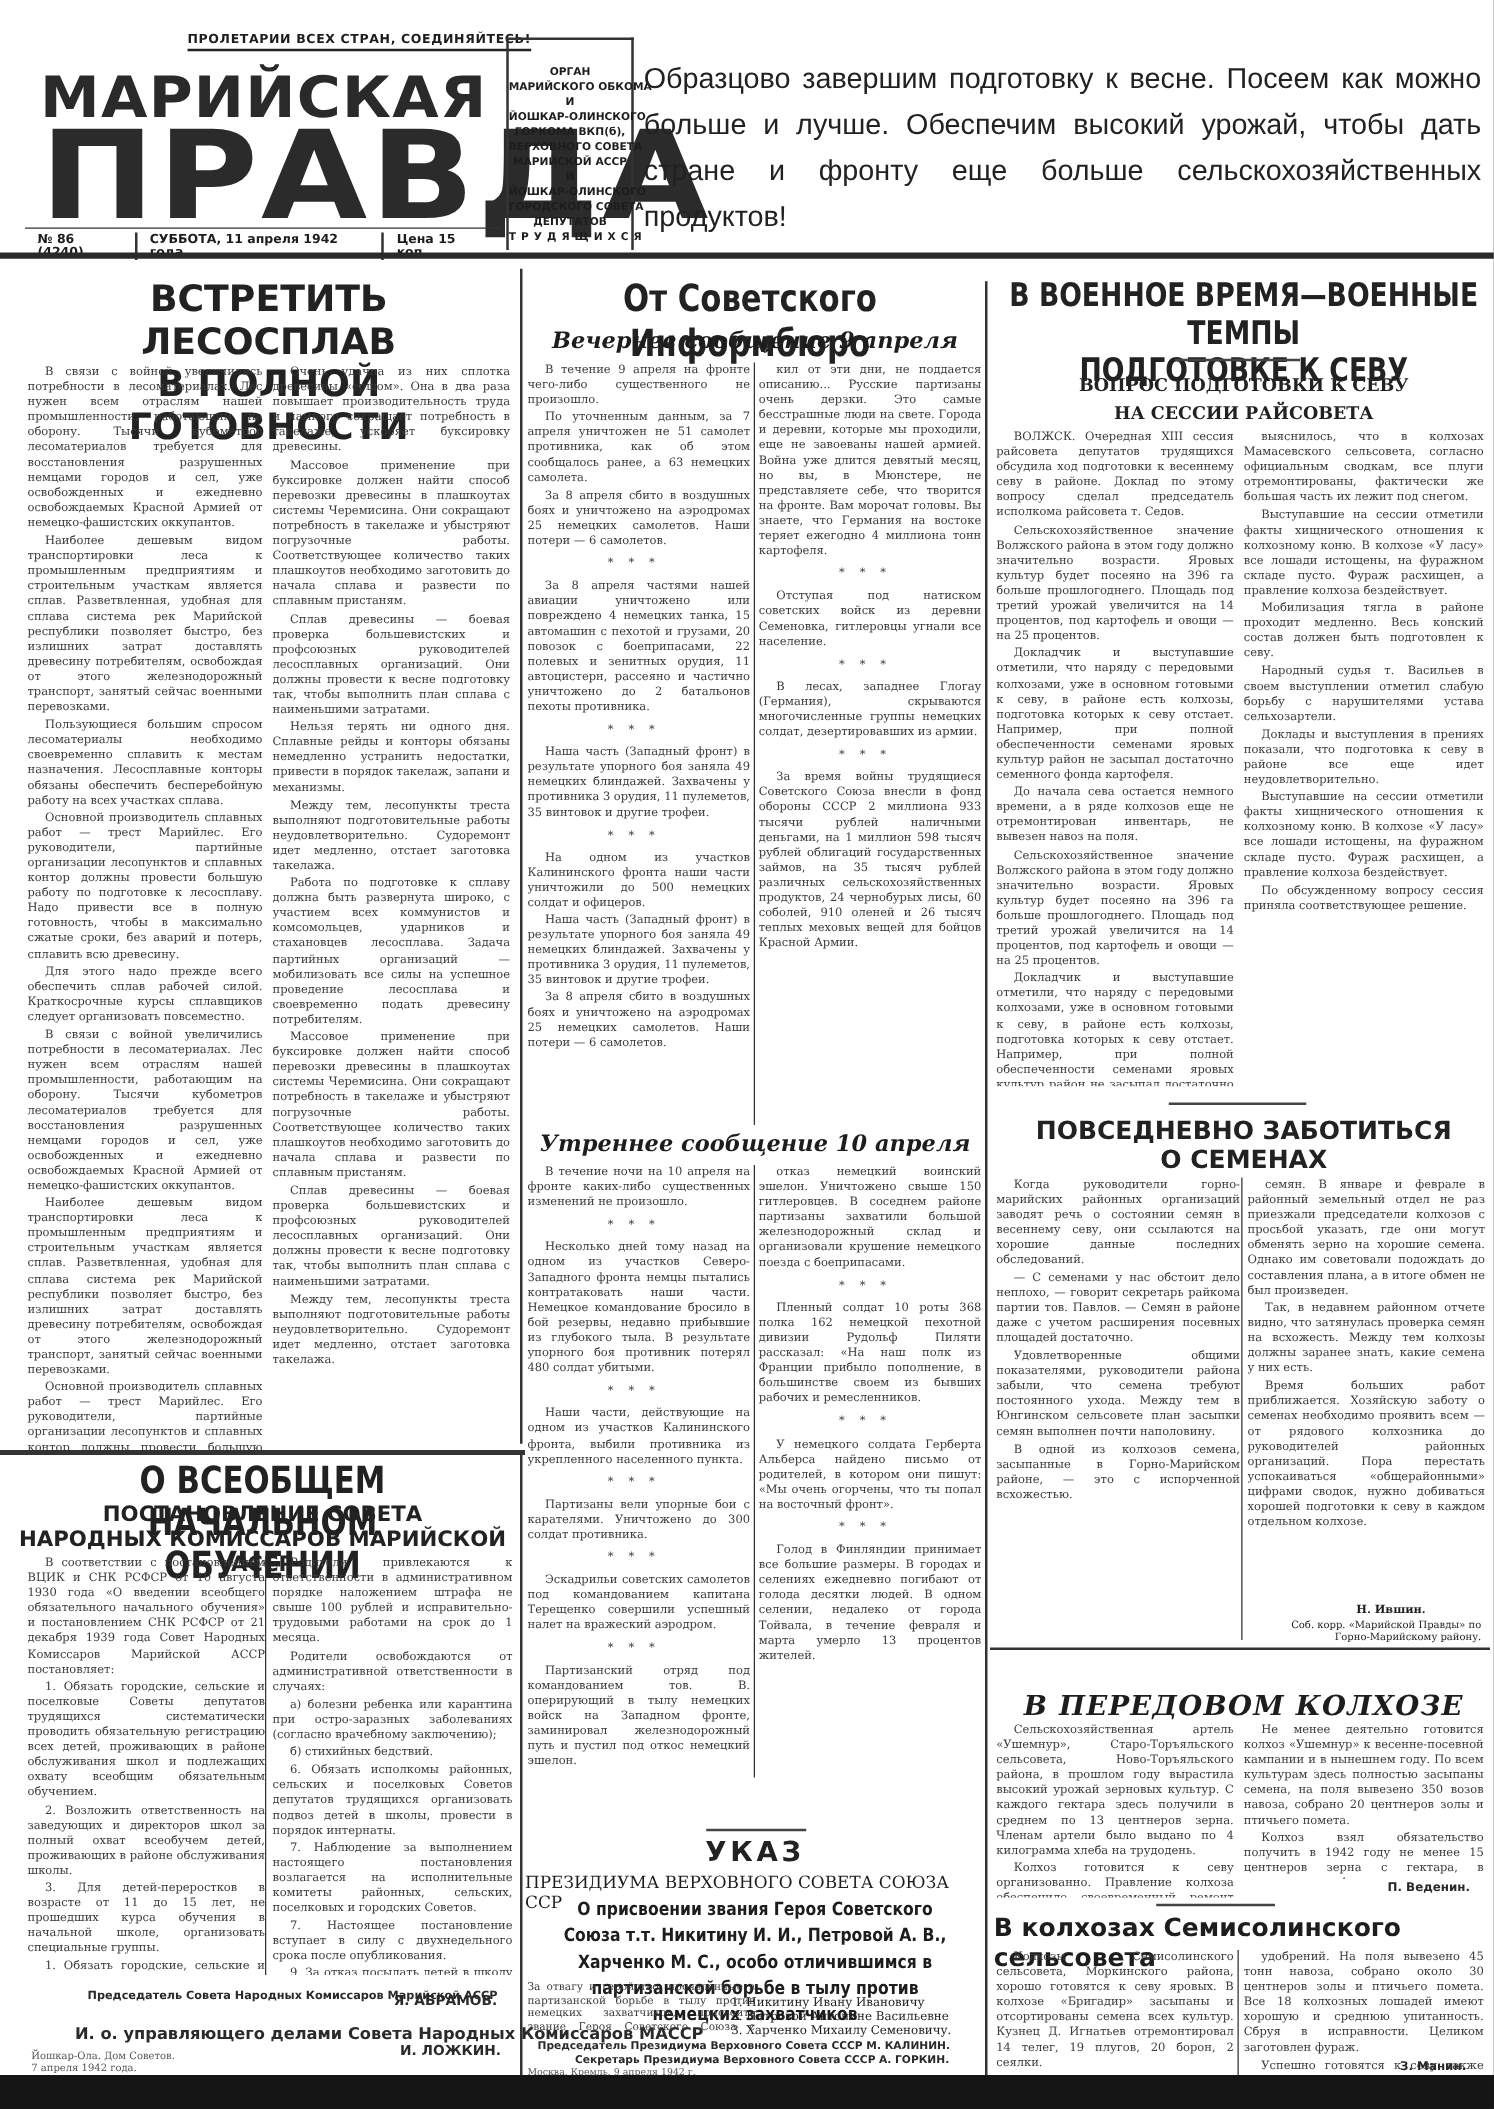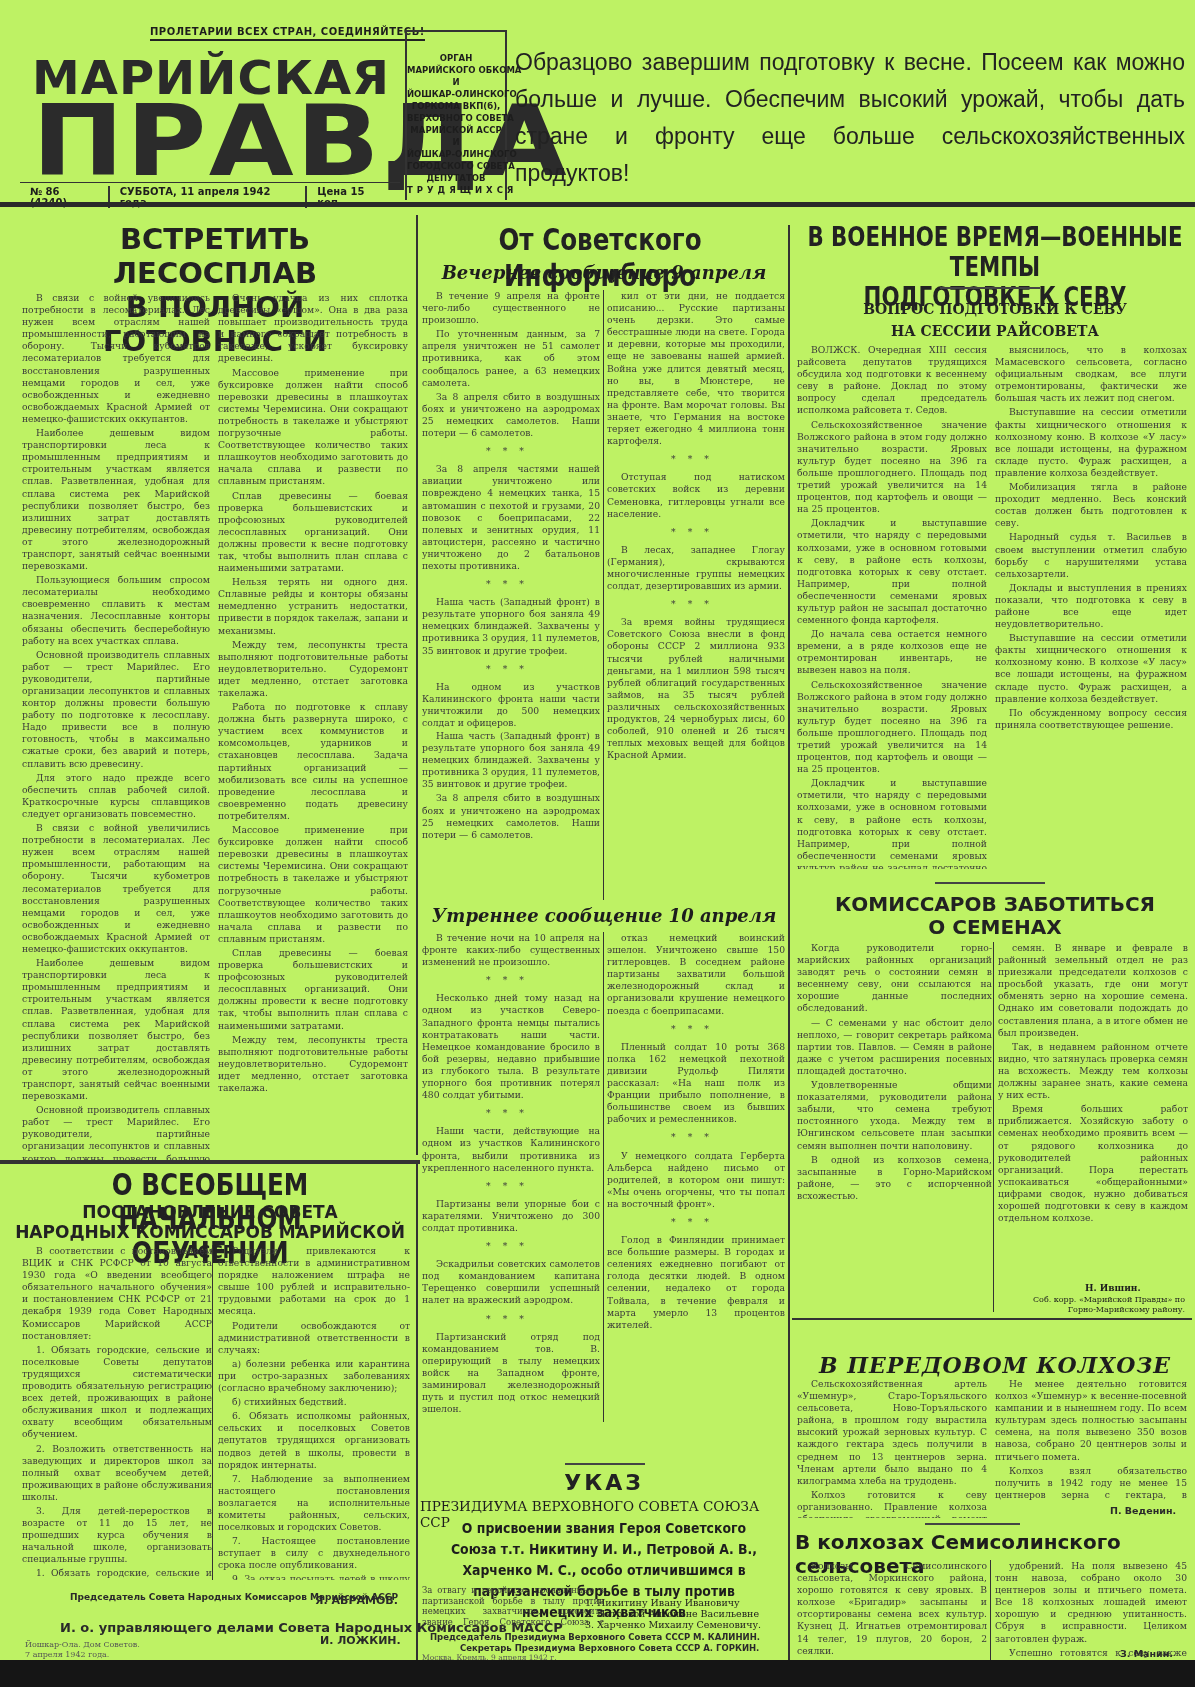--- a/index.html
+++ b/index.html
@@ -1,19 +1,19 @@
 <!DOCTYPE html>
 <html><head>
 <meta charset="utf-8">
 <style>
   * { box-sizing: border-box; margin: 0; padding: 0; }
   html, body { width: 1195px; height: 1687px; background: #1a1a1a; overflow: hidden; }
   .page {
     position: absolute; left: 0; top: 0; width: 1195px; height: 1660px;
-    background: #bef264; color: #1d1d1d;
+    background: #ffffff; color: #1d1d1d;
     font-family: "DejaVu Serif", serif;
   }
   .bottom-bar { position: absolute; left: 0; top: 1660px; width: 1195px; height: 27px; background: #151515; }
 
   
   .slogan { position: absolute; left: 150px; top: 26px; font: bold 10px "DejaVu Sans", sans-serif; letter-spacing: 0.5px; border-bottom: 2px solid #222; padding-bottom: 2px; }
   .title1 { position: absolute; left: 32px; top: 50px; font: 900 48px "DejaVu Sans", sans-serif; letter-spacing: 1px; color: #2a2a2a; transform: scaleY(0.95); }
   .title2 { position: absolute; left: 32px; top: 92px; font: 900 98px "DejaVu Sans", sans-serif; color: #2b2b2b; letter-spacing: 2px; transform: scaleX(1.12); transform-origin: left; line-height: 1; }
   .issue-row { position: absolute; left: 20px; top: 182px; width: 380px; display: flex; font: bold 10px "DejaVu Sans", sans-serif; border-top: 1px solid #333; padding-top: 3px; }
   .issue-row span { padding: 0 10px; border-right: 2px solid #333; }
@@ -220,21 +220,21 @@
     <p>Выступавшие на сессии отметили факты хищнического отношения к колхозному коню. В колхозе «У ласу» все лошади истощены, на фуражном складе пусто. Фураж расхищен, а правление колхоза бездействует.</p>
     <p>Мобилизация тягла в районе проходит медленно. Весь конский состав должен быть подготовлен к севу.</p>
     <p>Народный судья т. Васильев в своем выступлении отметил слабую борьбу с нарушителями устава сельхозартели.</p>
     <p>Доклады и выступления в прениях показали, что подготовка к севу в районе все еще идет неудовлетворительно.</p>
     <p>Выступавшие на сессии отметили факты хищнического отношения к колхозному коню. В колхозе «У ласу» все лошади истощены, на фуражном складе пусто. Фураж расхищен, а правление колхоза бездействует.</p>
     <p>По обсужденному вопросу сессия приняла соответствующее решение.</p>
   </div>
   <div class="short-rule" style="left:935px; top:882px; width:110px"></div>
 
   <div class="abs h-sans" style="left:795px; top:893px; width:400px; font-size:20px; line-height:23px; font-weight:bold">
-    <div>КОМИССАРОВ ЗАБОТИТЬСЯ</div>
+    <div>ПОВСЕДНЕВНО ЗАБОТИТЬСЯ</div>
     <div>О СЕМЕНАХ</div>
   </div>
   <div class="col" style="left:797px; top:942px; width:195px; height:370px">
     <p>Когда руководители горно-марийских районных организаций заводят речь о состоянии семян в весеннему севу, они ссылаются на хорошие данные последних обследований.</p>
     <p>— С семенами у нас обстоит дело неплохо, — говорит секретарь райкома партии тов. Павлов. — Семян в районе даже с учетом расширения посевных площадей достаточно.</p>
     <p>Удовлетворенные общими показателями, руководители района забыли, что семена требуют постоянного ухода. Между тем в Юнгинском сельсовете план засыпки семян выполнен почти наполовину.</p>
     <p>В одной из колхозов семена, засыпанные в Горно-Марийском районе, — это с испорченной всхожестью.</p>
   </div>
   <div class="vline" style="left:993px; top:942px; height:370px; width:1px"></div>
   <div class="col" style="left:998px; top:942px; width:190px; height:335px">

